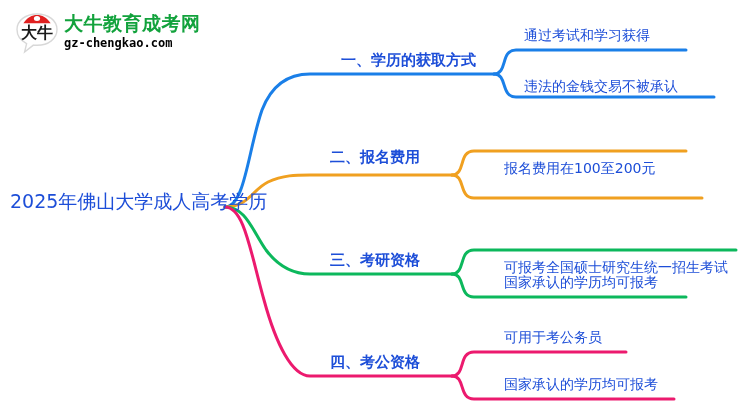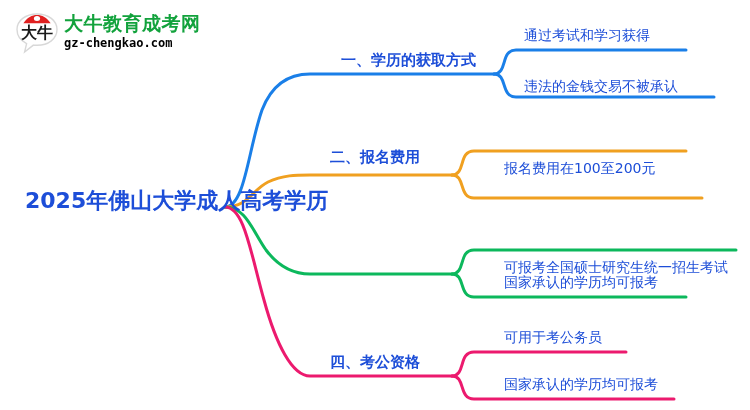--- a/index.html
+++ b/index.html
@@ -28,21 +28,21 @@
 
   
   #connectors{position:absolute;left:0;top:0;width:750px;height:410px;}
 
   
   .node-text{
     position:absolute;white-space:nowrap;color:#1d4ed8;
     font-family:"DejaVu Sans","Liberation Sans",sans-serif;
   }
   .root-label{
-    left:25px;top:190px;font-size:22px;font-weight:bold;line-height:22px;
+    left:10px;top:190px;font-size:19px;font-weight:normal;line-height:22px;
   }
   .branch-label{
     font-size:15px;font-weight:bold;line-height:20px;
   }
   .leaf-label{
     font-size:14px;line-height:19px;
   }
 </style>
 </head>
 <body>
@@ -91,20 +91,21 @@
 
   <div class="node-text root-label">2025年佛山大学成人高考学历</div>
 
   <div class="node-text branch-label" style="left:341px;top:50px;">一、学历的获取方式</div>
   <div class="node-text leaf-label" style="left:524px;top:26px;">通过考试和学习获得</div>
   <div class="node-text leaf-label" style="left:524px;top:77px;">违法的金钱交易不被承认</div>
 
   <div class="node-text branch-label" style="left:330px;top:147px;">二、报名费用</div>
   <div class="node-text leaf-label" style="left:504px;top:127px;margin-top:32px;">报名费用在100至200元</div>
 
+  <div class="node-text branch-label" style="left:330px;top:250px;">三、考研资格</div>
   <div class="node-text leaf-label" style="left:504px;top:226px;margin-top:32px;">可报考全国硕士研究生统一招生考试</div>
   <div class="node-text leaf-label" style="left:504px;top:273px;">国家承认的学历均可报考</div>
 
   <div class="node-text branch-label" style="left:330px;top:352px;">四、考公资格</div>
   <div class="node-text leaf-label" style="left:504px;top:328px;">可用于考公务员</div>
   <div class="node-text leaf-label" style="left:504px;top:375px;">国家承认的学历均可报考</div>
 
 </div>
 
 </body></html>

